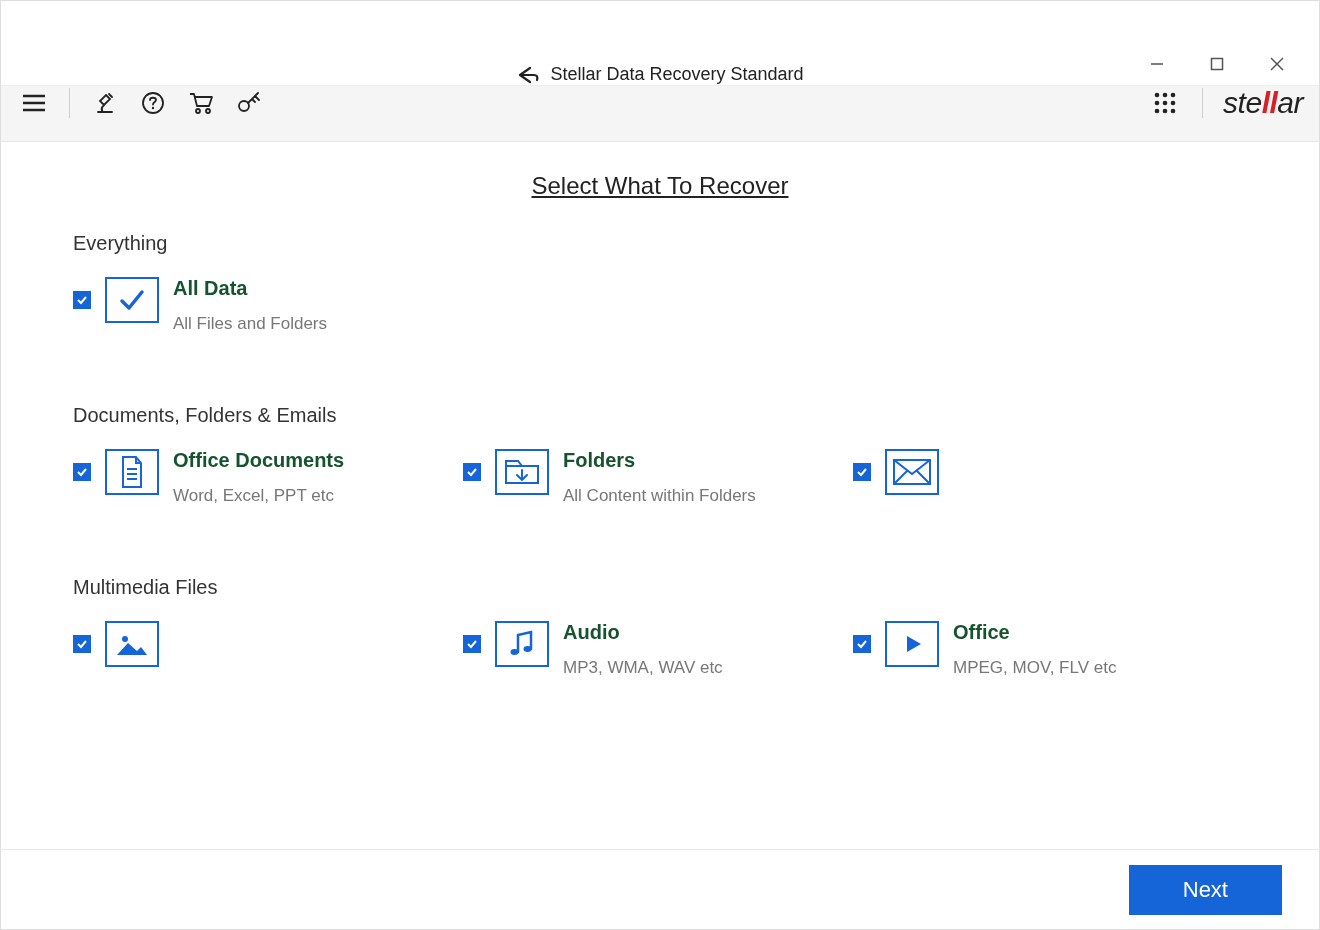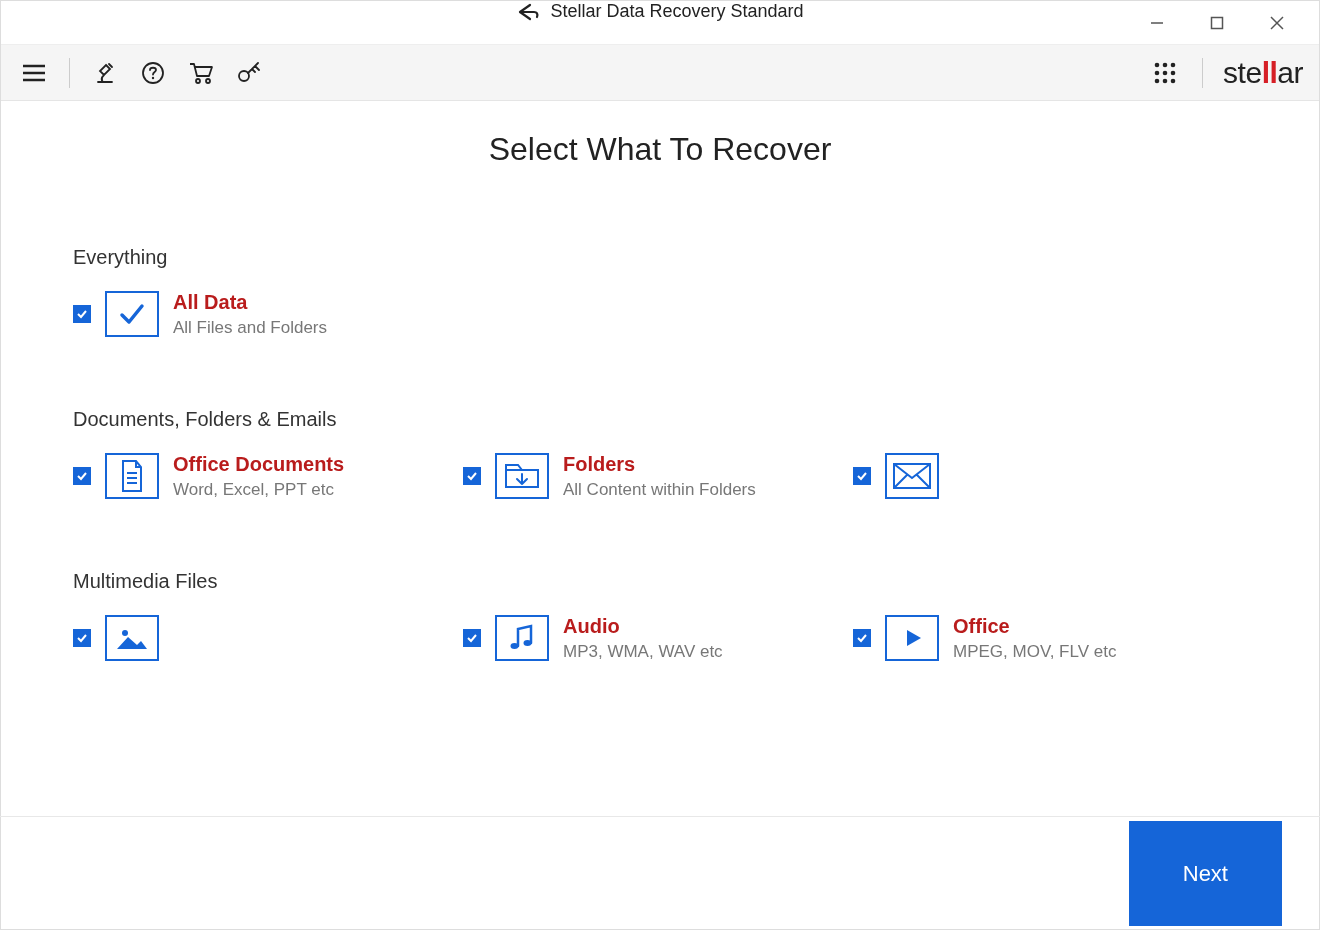--- a/index.html
+++ b/index.html
@@ -7,24 +7,25 @@
     font-family: "Segoe UI", Arial, sans-serif;
     background: #fff;
     width: 1320px;
     height: 930px;
     overflow: hidden;
     border: 1px solid #ddd;
   }
   .titlebar {
     height: 44px;
     display: flex;
-    align-items: flex-start;
+    align-items: flex-end;
     justify-content: center;
     position: relative;
     border-bottom: 1px solid #eee;
+    margin-top: 41px;
   }
   .titlebar-center {
     display: flex;
     align-items: center;
     gap: 10px;
     font-size: 18px;
     color: #222;
   }
   .titlebar-controls {
     position: absolute;
@@ -43,23 +44,24 @@
     align-items: center;
     justify-content: center;
     color: #666;
     cursor: pointer;
   }
   .toolbar {
     height: 56px;
     background: #f5f5f5;
     border-bottom: 1px solid #e5e5e5;
     display: flex;
-    align-items: center;
+    align-items: flex-start;
     justify-content: space-between;
     padding: 0 16px;
+    font-style: italic;
   }
   .toolbar-left { display: flex; align-items: center; gap: 14px; }
   .toolbar-right { display: flex; align-items: center; gap: 16px; }
   .tool-icon {
     width: 34px; height: 34px;
     display: flex; align-items: center; justify-content: center;
     cursor: pointer;
   }
   .vdiv { width: 1px; height: 30px; background: #ccc; margin: 0 4px; }
   .brand {
@@ -70,24 +72,25 @@
     font-family: Arial, sans-serif;
   }
   .brand .red { color: #d61f26; font-weight: 700; }
   .content {
     padding: 30px 72px 0 72px;
     height: calc(100% - 44px - 56px - 88px);
     overflow: hidden;
   }
   .page-title {
     text-align: center;
-    font-size: 32px;
+    font-size: 24px;
     font-weight: 400;
     color: #222;
-    margin-bottom: 78px;
+    margin-bottom: 32px;
+    text-decoration: underline;
   }
   .section-title {
     font-size: 20px;
     font-weight: 400;
     color: #333;
     margin-bottom: 22px;
   }
   .section { margin-bottom: 70px; }
   .row {
     display: flex;
@@ -108,28 +111,29 @@
     cursor: pointer;
   }
   .icon-box {
     width: 54px; height: 46px;
     border: 2px solid #1565d8;
     display: flex; align-items: center; justify-content: center;
     flex-shrink: 0;
     margin-top: 0;
   }
   .opt-text { padding-top: 0px; }
-  .opt-title { font-size: 20px; font-weight: 600; color: #b91c1c; }
-  .opt-sub { font-size: 17px; color: #777; margin-top: 4px; }
+  .opt-title { font-size: 20px; font-weight: 600; color: #14532d; }
+  .opt-sub { font-size: 17px; color: #777; margin-top: 14px; }
   .footer {
     position: absolute;
     bottom: 0; left: 0; right: 0;
-    height: 114px;
+    height: 81px;
     border-top: 1px solid #e8e8e8;
     display: flex;
+    align-items: center;
     justify-content: flex-end;
     padding: 4px 38px;
   }
   .next-btn {
     background: #1565d8;
     color: #fff;
     font-size: 22px;
     border: none;
     padding: 12px 54px;
     cursor: pointer;

